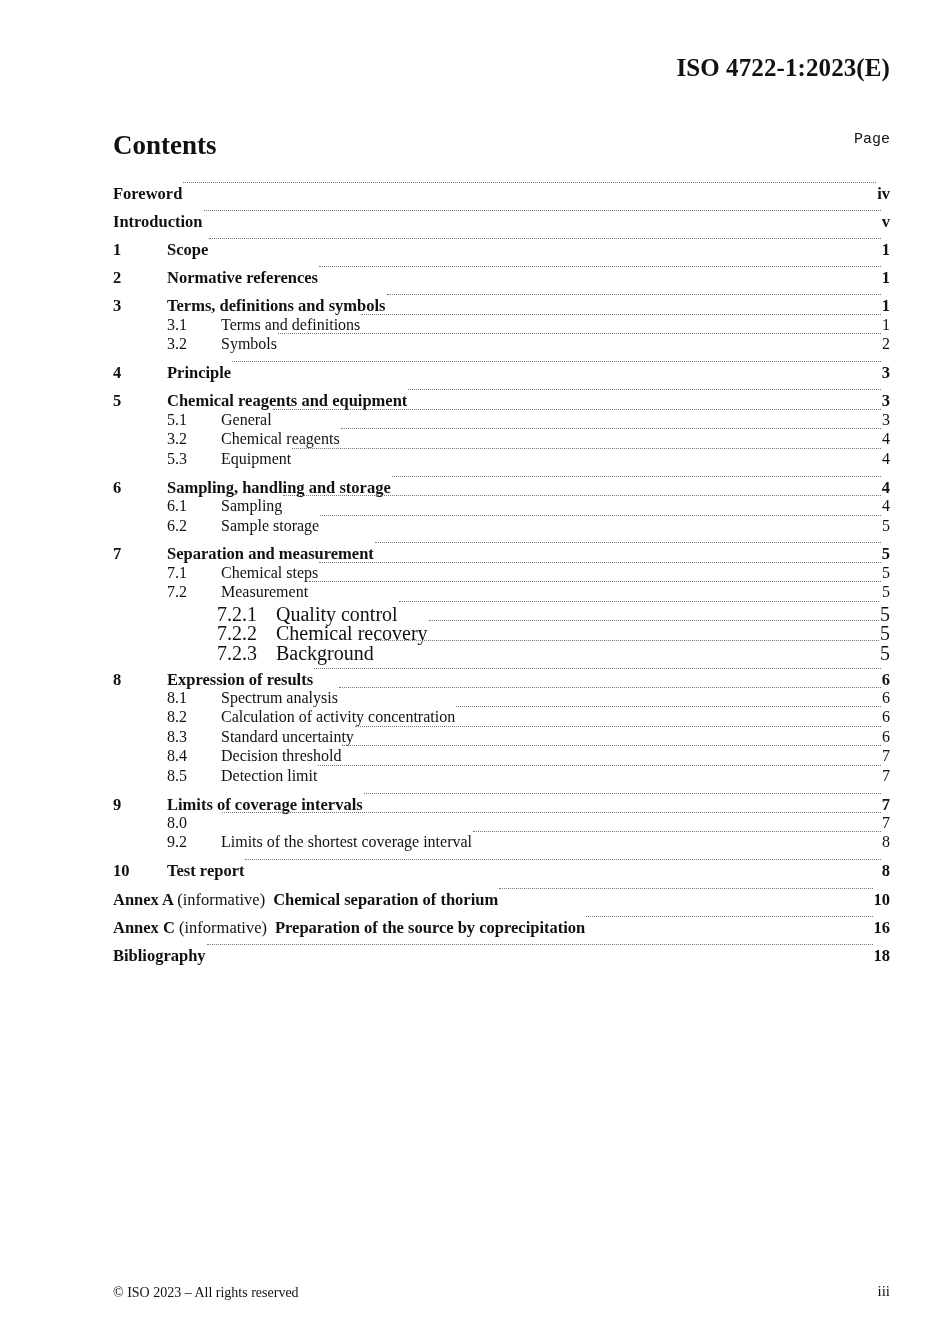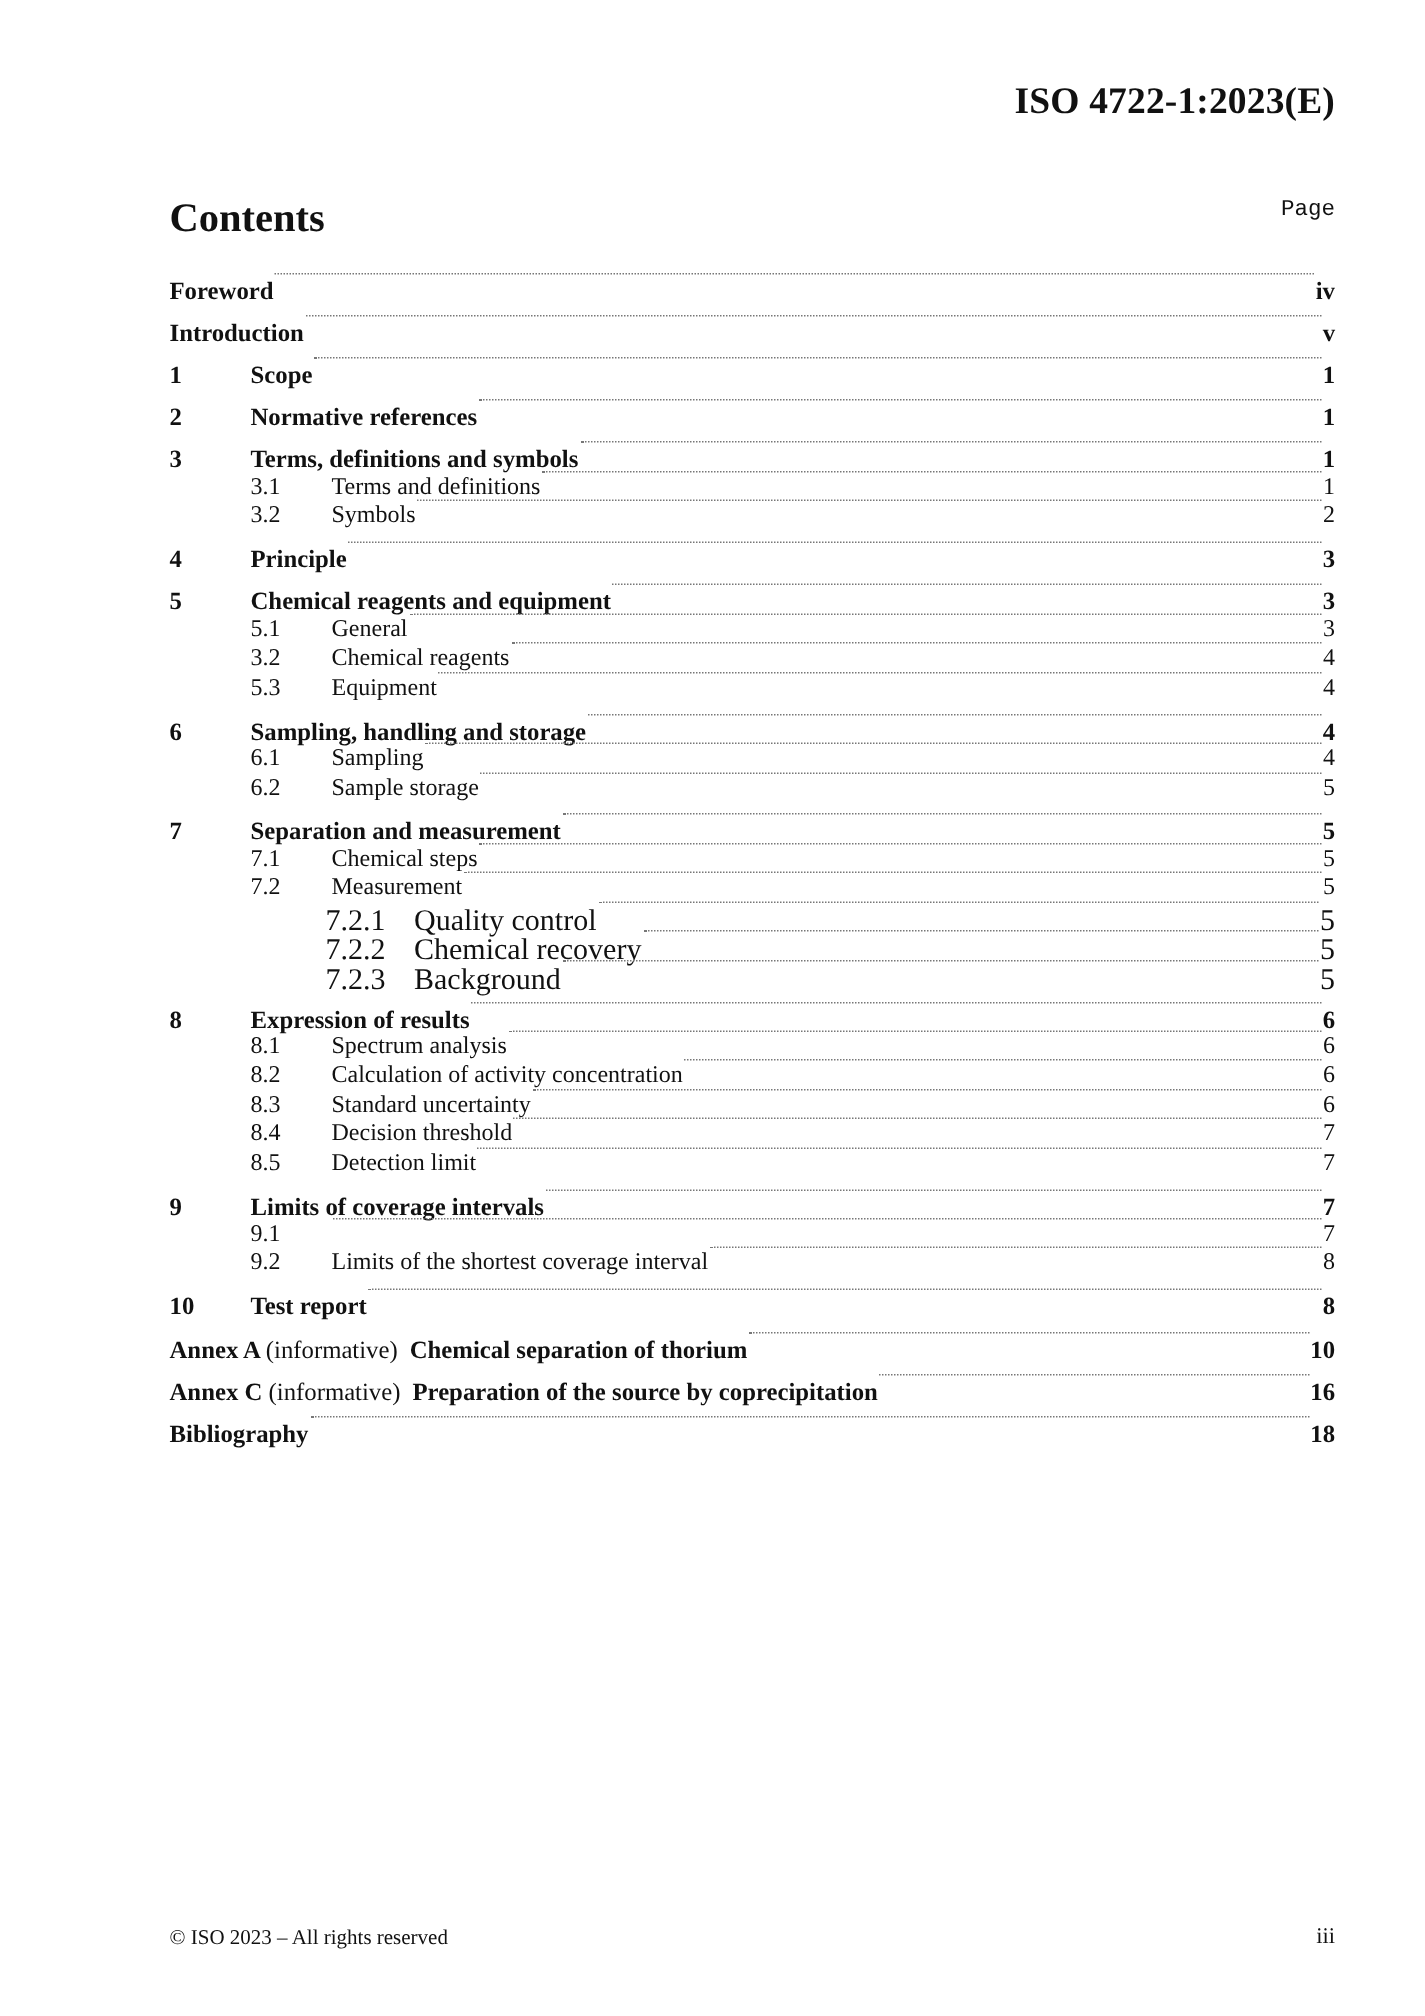--- a/index.html
+++ b/index.html
@@ -222,21 +222,21 @@
       <span class="leader"></span>
       <span class="pg">7</span>
     </div>
     <div class="row l1">
       <span class="num">9</span>
       <span class="title">Limits of coverage intervals</span>
       <span class="leader"></span>
       <span class="pg">7</span>
     </div>
     <div class="row l2">
-      <span class="num">9.1</span>
+      <span class="num">8.0</span>
       <span class="leader"></span>
       <span class="pg">7</span>
     </div>
     <div class="row l2">
       <span class="num">9.2</span>
       <span class="title">Limits of the shortest coverage interval</span>
       <span class="leader"></span>
       <span class="pg">8</span>
     </div>
     <div class="row l1">

